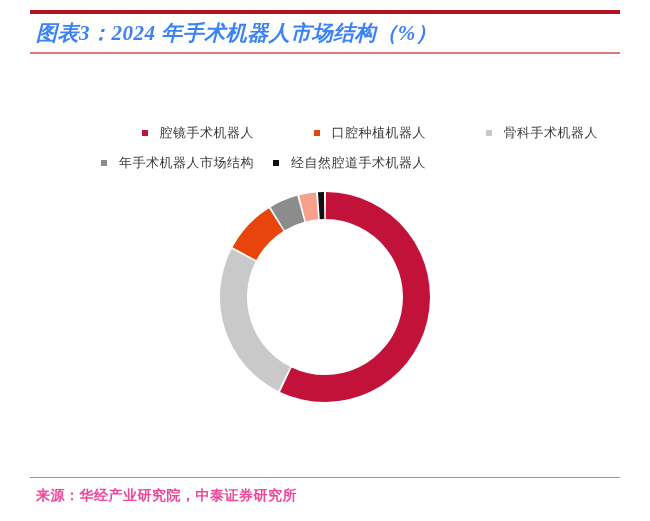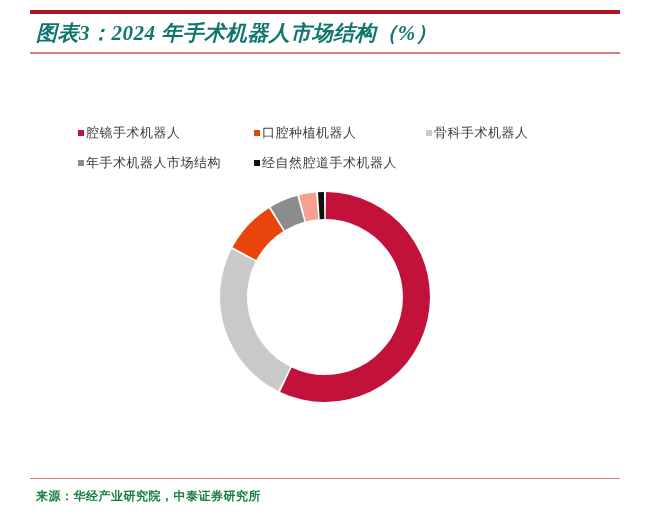--- a/index.html
+++ b/index.html
@@ -24,21 +24,21 @@
   }
   .title-rule-top {
     height: 4px;
     background: #B3121E;
     width: 100%;
   }
   .title-text {
     font-size: 21px;
     font-weight: bold;
     font-style: italic;
-    color: #0f766e;
+    color: #3b82f6;
     letter-spacing: 0.5px;
     padding: 6px 2px 6px 6px;
     white-space: nowrap;
     line-height: 1.25;
   }
   .title-rule-bottom {
     height: 1.5px;
     background: #D97B7B;
     width: 100%;
   }
@@ -50,22 +50,23 @@
     top: 118px;
     width: 520px;
     display: grid;
     grid-template-columns: 176px 172px 172px;
     grid-auto-rows: 30px;
     align-items: center;
   }
   .legend-item {
     display: flex;
     align-items: center;
-    gap: 2px;
+    gap: 12px;
     white-space: nowrap;
+    justify-content: flex-end;
   }
   .legend-swatch {
     width: 6px;
     height: 6px;
     flex: 0 0 auto;
     display: inline-block;
   }
   .legend-label {
     font-size: 13px;
     color: #3a3a3a;
@@ -92,23 +93,23 @@
     left: 30px;
     bottom: 16px;
     width: 590px;
   }
   .footer-rule {
     height: 1.5px;
     background: #D97B7B;
     width: 100%;
   }
   .footer-text {
-    font-size: 12px;
+    font-size: 14px;
     font-weight: bold;
-    color: #15803d;
+    color: #ec4899;
     padding-top: 9px;
     padding-left: 6px;
     letter-spacing: 0.5px;
     white-space: nowrap;
   }
 </style>
 </head>
 <body>
 
 <div class="title-block">

